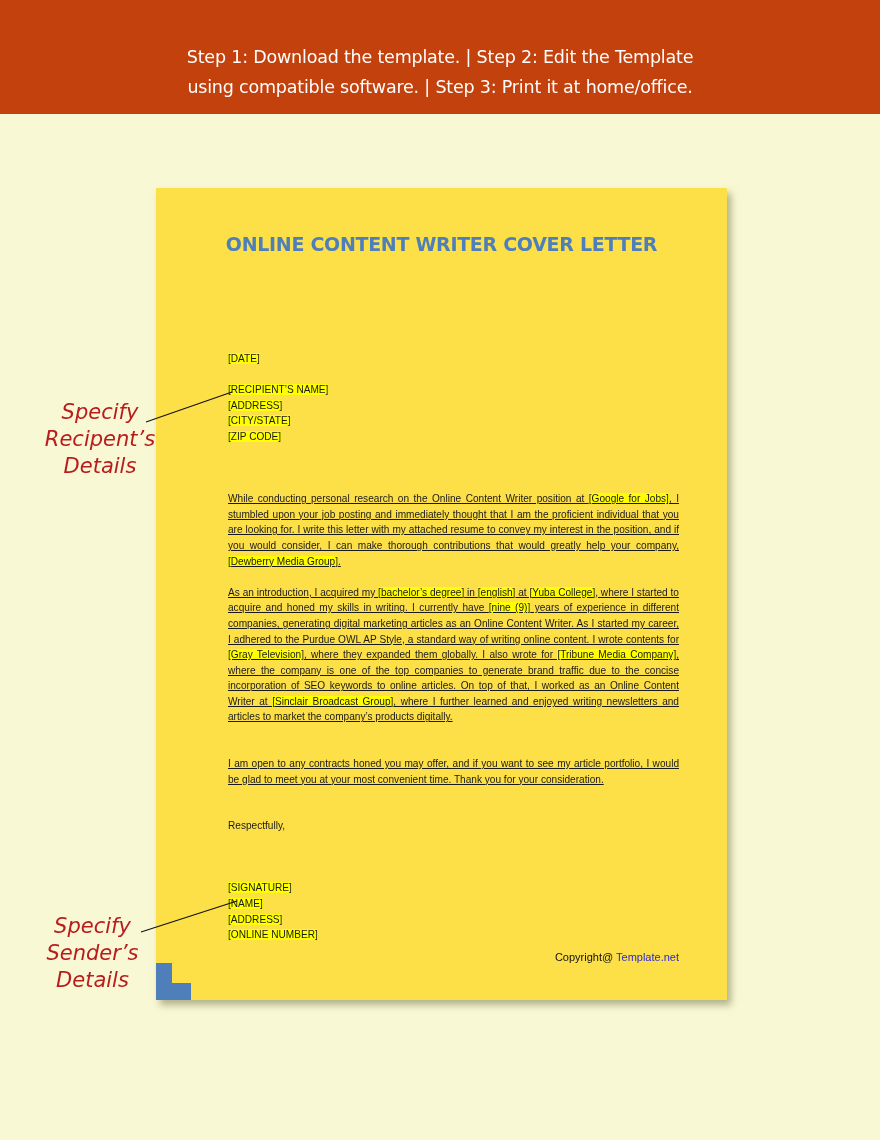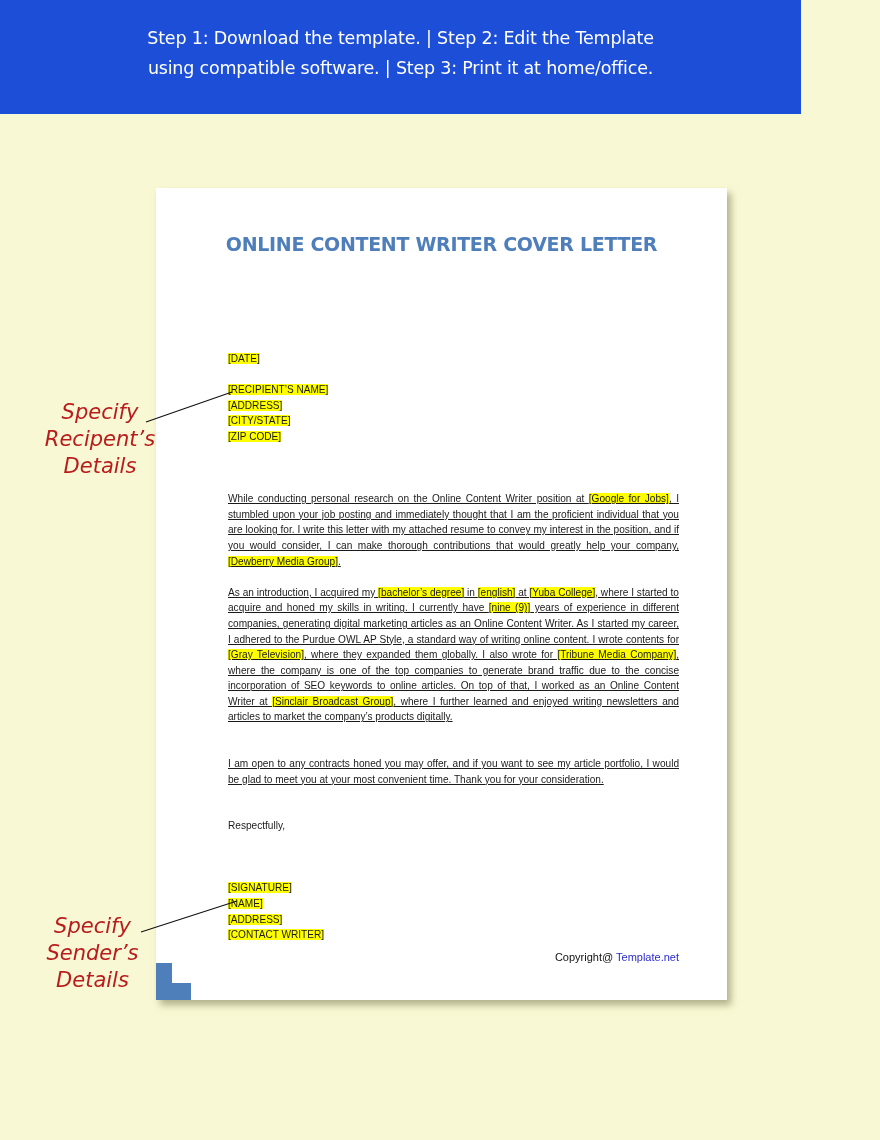--- a/index.html
+++ b/index.html
@@ -3,36 +3,36 @@
   <meta charset="utf-8">
   <style>
     * { box-sizing: border-box; margin: 0; padding: 0; }
     html, body { width: 880px; height: 1140px; overflow: hidden; }
     body {
       background: #f8f8d4;
       font-family: "Liberation Sans", sans-serif;
       position: relative;
     }
     .banner {
-      position: absolute; left: 0; top: 0; width: 801px; height: 114px;
-      background: #1d4ed8;
+      position: absolute; left: 0; top: 0; width: 880px; height: 114px;
+      background: #c2410c;
       color: #fff;
       text-align: center;
       font-family: "DejaVu Sans", sans-serif;
       font-size: 17.5px;
       line-height: 30px;
-      padding-top: 23px;
+      padding-top: 42px;
       letter-spacing: -0.2px;
     }
     .banner .line { display: block; }
     .page {
       position: absolute;
       left: 156px; top: 188px;
       width: 571px; height: 812px;
-      background: #ffffff;
+      background: #fde047;
       box-shadow: 4px 5px 7px rgba(120,120,80,0.55);
     }
     .title {
       position: absolute; left: 0; top: 45px; width: 100%;
       text-align: center;
       color: #4f7fba;
       font-family: "DejaVu Sans", sans-serif;
       font-weight: bold;
       font-size: 19px;
       letter-spacing: -0.3px;
@@ -101,21 +101,21 @@
     <p class="para">I am open to any contracts honed you may offer, and if you want to see my article portfolio, I would be glad to meet you at your most convenient time. Thank you for your consideration.</p>
     <div class="gap2"></div>
 
     <span class="blk">Respectfully,</span>
     <div class="gap2"></div>
     <div class="gap1"></div>
 
     <span class="blk"><span class="hl">[SIGNATURE]</span></span>
     <span class="blk"><span class="hl">[NAME]</span></span>
     <span class="blk"><span class="hl">[ADDRESS]</span></span>
-    <span class="blk"><span class="hl">[CONTACT WRITER]</span></span>
+    <span class="blk"><span class="hl">[ONLINE NUMBER]</span></span>
   </div>
 
   <div class="copyright"><span>Copyright@ </span><span class="brand">Template.net</span></div>
 
   <div class="corner-v"></div>
   <div class="corner-h"></div>
 </div>
 
 <div class="callout" style="left:30px; top:399px; width:140px;">
   <span class="ln">Specify</span>

